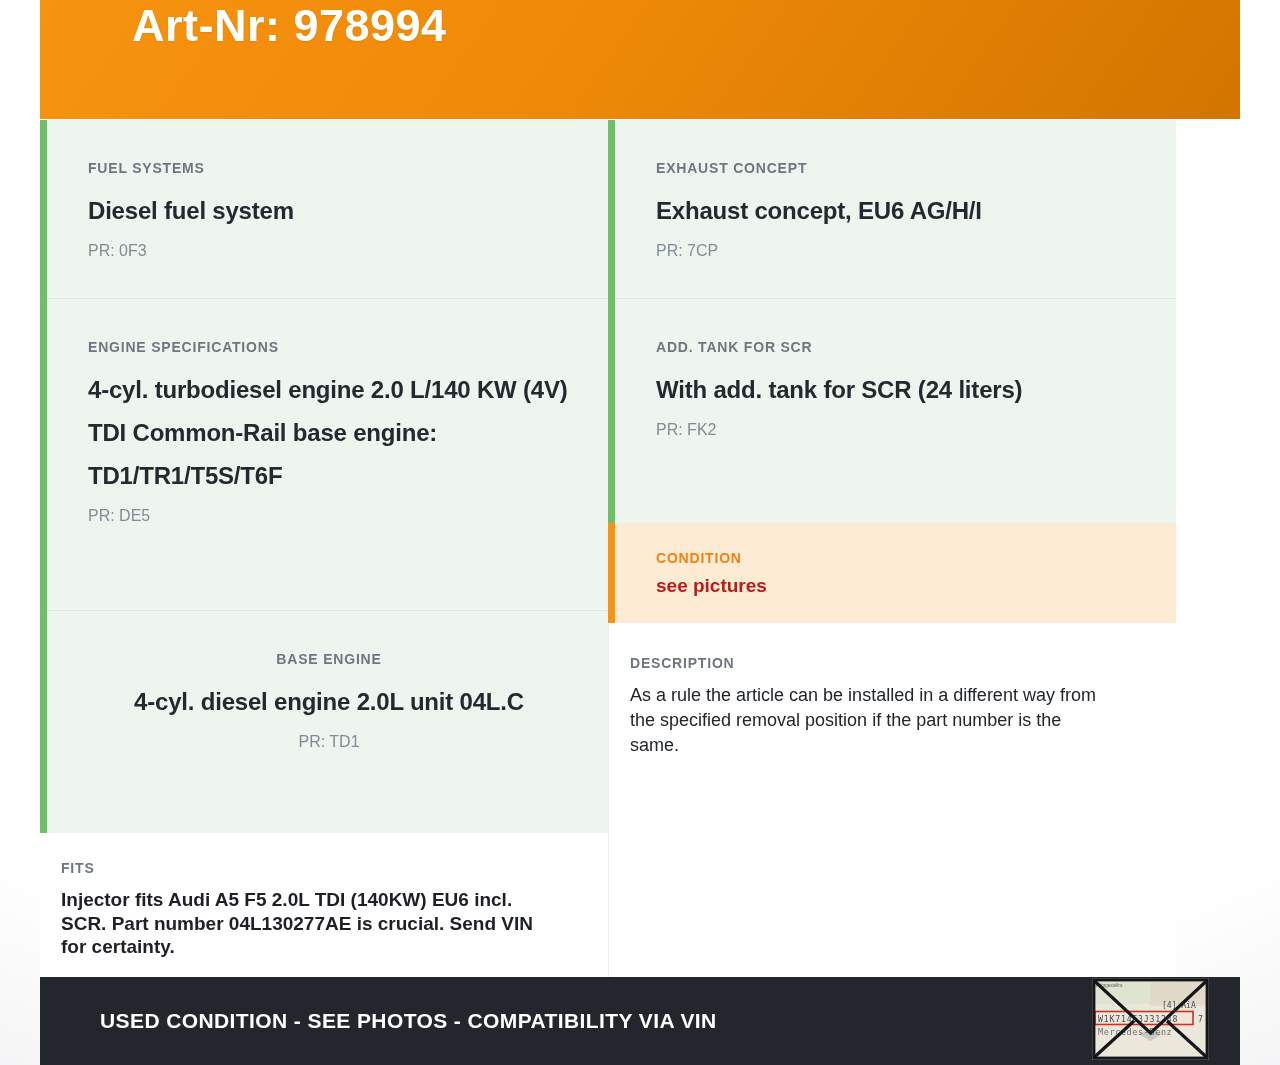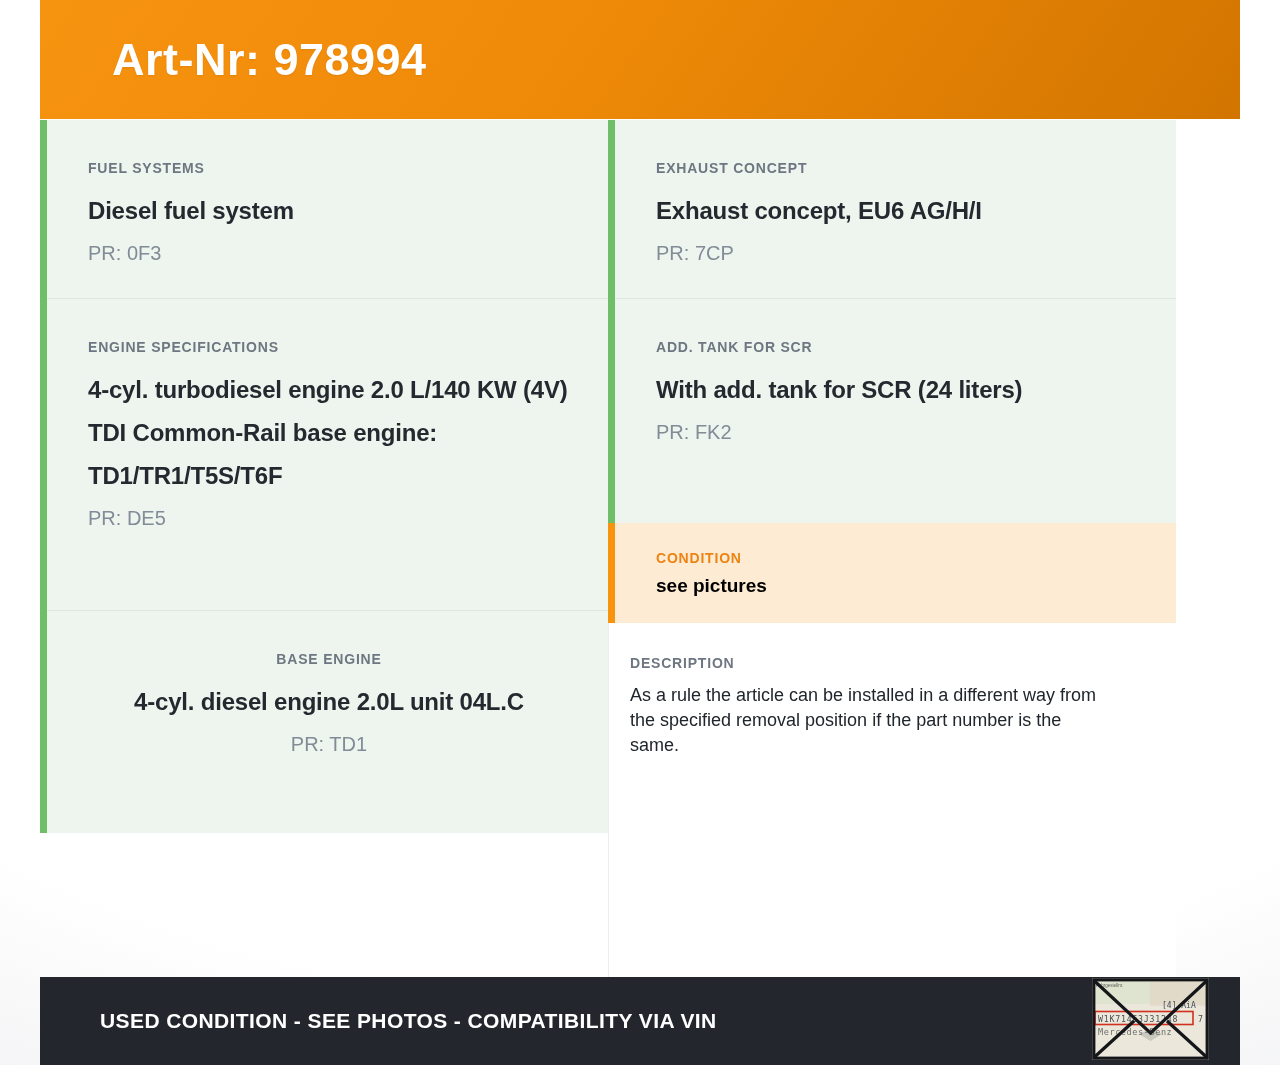--- a/index.html
+++ b/index.html
@@ -11,22 +11,22 @@
   }
   .page {
     width: 1200px; height: 1065px;
     margin: 0 auto;
     display: flex; flex-direction: column;
   }
   
   .header {
     height: 119px; flex: 0 0 119px;
     background: linear-gradient(125deg, #f6930f 0%, #ef8a08 45%, #d27500 100%);
-    display: flex; align-items: center;
-    padding-left: 72px;
+    display: flex; align-items: flex-start;
+    padding-left: 92px;
   }
   .header h1 {
     color: #ffffff; font-size: 45px; font-weight: 800;
     letter-spacing: 0.5px;
     text-shadow: 0 1px 2px rgba(0,0,0,0.08);
   }
   
   .content { flex: 1 1 auto; display: flex; margin-top: 1px; }
   .col { width: 568px; display: flex; flex-direction: column; }
 
@@ -42,21 +42,21 @@
 
   .eyebrow {
     font-size: 14px; font-weight: 700; letter-spacing: 0.8px;
     color: #6e7781;
   }
   .spec .eyebrow { margin-bottom: 13px; }
   .spec-title {
     font-size: 24px; font-weight: 700; line-height: 43px;
     color: #24292f; letter-spacing: -0.2px;
   }
-  .pr { margin-top: 10px; font-size: 20px; color: #828c96; }
+  .pr { margin-top: 10px; font-size: 16px; color: #828c96; }
 
   .h-fuel    { height: 179px; }
   .h-engine  { height: 312px; }
   .h-base    { height: 222px; text-align: center; }
   .h-exhaust { height: 179px; }
   .h-tank    { height: 224px; }
 
   
   .fits {
     flex: 1 1 auto; margin-top: 3px;
@@ -70,21 +70,21 @@
   }
   
   .condition {
     height: 100px; flex: 0 0 100px;
     border-left: 7px solid #f7930f;
     background: #fdecd3;
     padding: 27px 40px 13px 41px;
   }
   .condition .eyebrow { color: #ee8312; }
   .condition-value {
-    margin-top: 9px; font-size: 19px; font-weight: 600; color: #000000;
+    margin-top: 9px; font-size: 19px; font-weight: 600; color: #b91c1c;
   }
   
   .description {
     flex: 1 1 auto;
     background: #ffffff;
     border-left: 1px solid #ededed;
     padding: 32px 70px 0 21px;
   }
   .description-text {
     margin-top: 12px;
@@ -130,20 +130,24 @@
           <div class="eyebrow">ENGINE SPECIFICATIONS</div>
           <div class="spec-title">4-cyl. turbodiesel engine 2.0 L/140 KW (4V) TDI Common-Rail base engine: TD1/TR1/T5S/T6F</div>
           <div class="pr">PR: DE5</div>
         </div>
         <div class="spec h-base">
           <div class="eyebrow">BASE ENGINE</div>
           <div class="spec-title">4-cyl. diesel engine 2.0L unit 04L.C</div>
           <div class="pr">PR: TD1</div>
         </div>
       </div>
+      <div class="fits">
+        <div class="eyebrow">FITS</div>
+        <div class="fits-text">Injector fits Audi A5 F5 2.0L TDI (140KW) EU6 incl. SCR. Part number 04L130277AE is crucial. Send VIN for certainty.</div>
+      </div>
     </div>
 
     <div class="col">
       <div class="green-group">
         <div class="spec divider h-exhaust">
           <div class="eyebrow">EXHAUST CONCEPT</div>
           <div class="spec-title">Exhaust concept, EU6 AG/H/I</div>
           <div class="pr">PR: 7CP</div>
         </div>
         <div class="spec h-tank">

